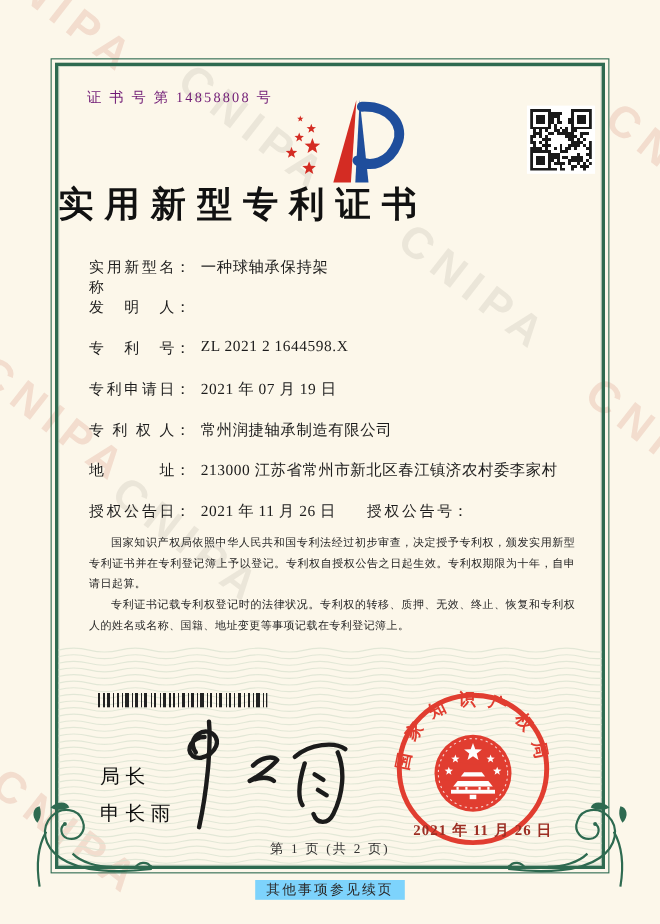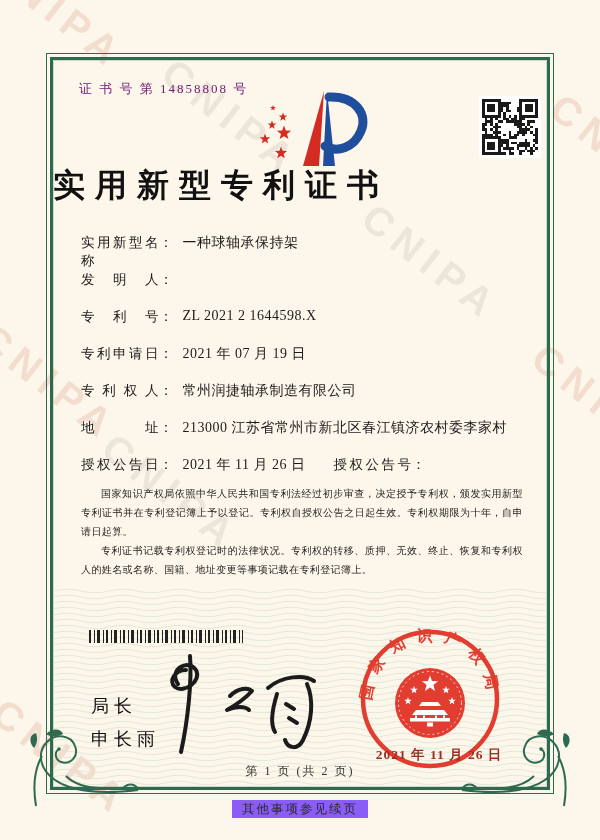--- a/index.html
+++ b/index.html
@@ -45,21 +45,21 @@
   .officer{position:absolute;left:38px;top:634px;font-size:18px;letter-spacing:5px;color:#111;}
   .officer div{margin-bottom:9px;}
   .signature{position:absolute;left:85px;top:588px;width:215px;height:120px;}
   .seal{position:absolute;left:301px;top:564px;width:152px;height:152px;opacity:.95;}
   .sealdate{position:absolute;left:296px;top:686px;width:180px;text-align:center;
             font-size:13.5px;font-weight:600;letter-spacing:1px;color:#9c2e23;}
   .pageinfo{position:absolute;left:0;top:703px;width:100%;text-align:center;
             font-size:12px;letter-spacing:2px;color:#333;}
   .footer{position:absolute;left:0;top:801px;width:100%;text-align:center;font-size:12.5px;
           letter-spacing:2px;color:#2a2a2a;}
-  .footer span{background:#8b5cf6;padding:2px 10px;}
+  .footer span{background:#7dd3fc;padding:2px 10px;}
   .flourish{position:absolute;width:116px;height:80px;}
   .flourish.fl-left{left:26px;top:728px;}
   .flourish.fl-right{left:458px;top:728px;transform:scaleX(-1);}
 </style>
 </head>
 <body>
 
 <div>
   <div class="wm pink" style="left:-25px;top:-12px">CNIPA</div>
   <div class="wm gray" style="left:150px;top:95px">CNIPA</div>

